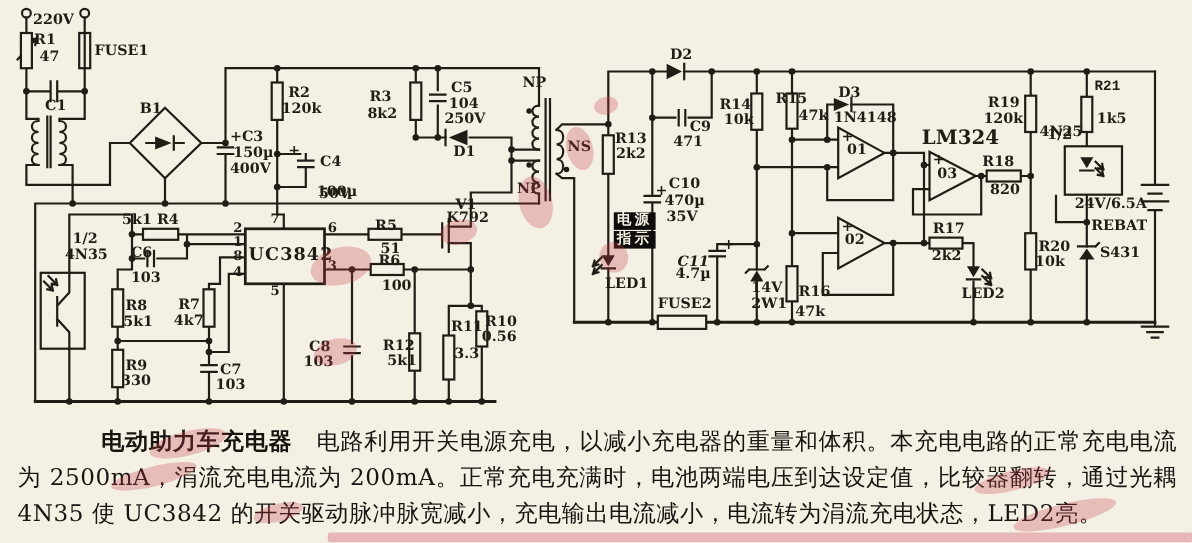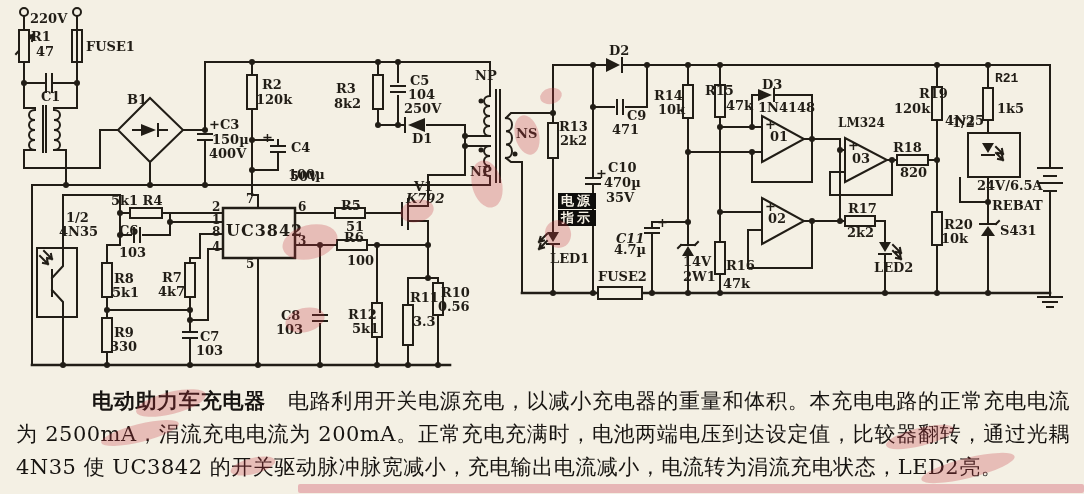--- a/index.html
+++ b/index.html
@@ -10,21 +10,21 @@
     font-family:"DejaVu Serif","Liberation Serif",serif;
   }
   #stage{position:absolute;left:0;top:0;width:1084px;height:380px;}
   #labels{position:absolute;left:0;top:0;width:1084px;height:380px;pointer-events:none;}
   .lbl{
     position:absolute;color:var(--ink);font-size:13px;font-weight:bold;
     white-space:nowrap;line-height:1.05;letter-spacing:0px;
   }
   .lbl.pin{font-size:12px;}
   .lbl.ic{font-size:16px;width:66px;text-align:center;letter-spacing:1px;}
-  .lbl.md{font-size:12px;}
+  .lbl.md{font-size:18px;}
   .lbl.amp{font-size:13px;}
   .lbl.inv{background:#0e0d0b;color:#f6f1e5;padding:1px 3px;letter-spacing:3px;font-size:13px;}
   .lbl.plus{font-size:13px;}
   svg{position:absolute;left:0;top:0;}
   .w{stroke:var(--ink);stroke-width:2;fill:none;stroke-linecap:square;}
   .wt{stroke:var(--ink);stroke-width:2.6;fill:none;stroke-linecap:square;}
   .cmp{fill:var(--paper);stroke:var(--ink);stroke-width:2;}
   .icbox{fill:var(--paper);stroke:var(--ink);stroke-width:2.5;}
   .fl{fill:var(--ink);stroke:none;}
   .dot{fill:var(--ink);}
@@ -331,21 +331,21 @@
       <span class="lbl" style="left: 347px; top: 254px;">100</span>
       <span class="lbl" style="left: 281px; top: 309px;">C8</span>
       <span class="lbl" style="left: 276px; top: 323px;">103</span>
       <span class="lbl" style="left: 348px; top: 308px;">R12</span>
       <span class="lbl" style="left: 352px; top: 322px;">5k1</span>
       <span class="lbl" style="left: 410px; top: 291px;">R11</span>
       <span class="lbl" style="left: 413px; top: 315px;">3.3</span>
       <span class="lbl" style="left: 441px; top: 286px;">R10</span>
       <span class="lbl" style="left: 438px; top: 300px;">0.56</span>
       <span class="lbl" style="left: 414px; top: 180px;">V1</span>
-      <span class="lbl" style="left: 406px; top: 192px; font-style: italic;">K792</span>
+      <span class="lbl" style="left: 406px; top: 192px;">K792</span>
       <span class="lbl" style="left: 470px; top: 165px;">NP</span>
       <span class="lbl" style="left: 516px; top: 127px;">NS</span>
       <span class="lbl" style="left: 559px; top: 120px;">R13</span>
       <span class="lbl" style="left: 560px; top: 134px;">2k2</span>
       <span class="lbl" style="left: 609px; top: 44px;">D2</span>
       <span class="lbl" style="left: 627px; top: 109px;">C9</span>
       <span class="lbl" style="left: 612px; top: 123px;">471</span>
       <span class="lbl plus" style="left: 596px; top: 167px;">+</span>
       <span class="lbl" style="left: 608px; top: 161px;">C10</span>
       <span class="lbl" style="left: 604px; top: 176px;">470µ</span>
@@ -369,21 +369,21 @@
       <span class="lbl" style="left: 758px; top: 101px;">1N4148</span>
       <span class="lbl plus" style="left: 765px; top: 118px;">+</span>
       <span class="lbl amp" style="left: 770px; top: 130px;">01</span>
       <span class="lbl plus" style="left: 765px; top: 200px;">+</span>
       <span class="lbl amp" style="left: 768px; top: 212px;">02</span>
       <span class="lbl plus" style="left: 848px; top: 139px;">+</span>
       <span class="lbl amp" style="left: 852px; top: 152px;">03</span>
       <span class="lbl md" style="left: 838px; top: 117px;">LM324</span>
       <span class="lbl" style="left: 893px; top: 141px;">R18</span>
       <span class="lbl" style="left: 900px; top: 166px;">820</span>
-      <span class="lbl" style="left: 919px; top: 87px;">R19</span>
+      <span class="lbl" style="left: 898px; top: 87px;">R19</span>
       <span class="lbl" style="left: 894px; top: 102px;">120k</span>
       <span class="lbl" style="left: 944px; top: 218px;">R20</span>
       <span class="lbl" style="left: 941px; top: 232px;">10k</span>
       <span class="lbl" style="left: 848px; top: 202px;">R17</span>
       <span class="lbl" style="left: 847px; top: 226px;">2k2</span>
       <span class="lbl" style="left: 874px; top: 261px;">LED2</span>
       <span class="lbl" style="left: 995px; top: 72px; font-family: Liberation Mono, monospace;">R21</span>
       <span class="lbl" style="left: 997px; top: 102px;">1k5</span>
       <span class="lbl" style="left: 952px; top: 116px;">1/2</span>
       <span class="lbl" style="left: 945px; top: 114px;">4N25</span>

